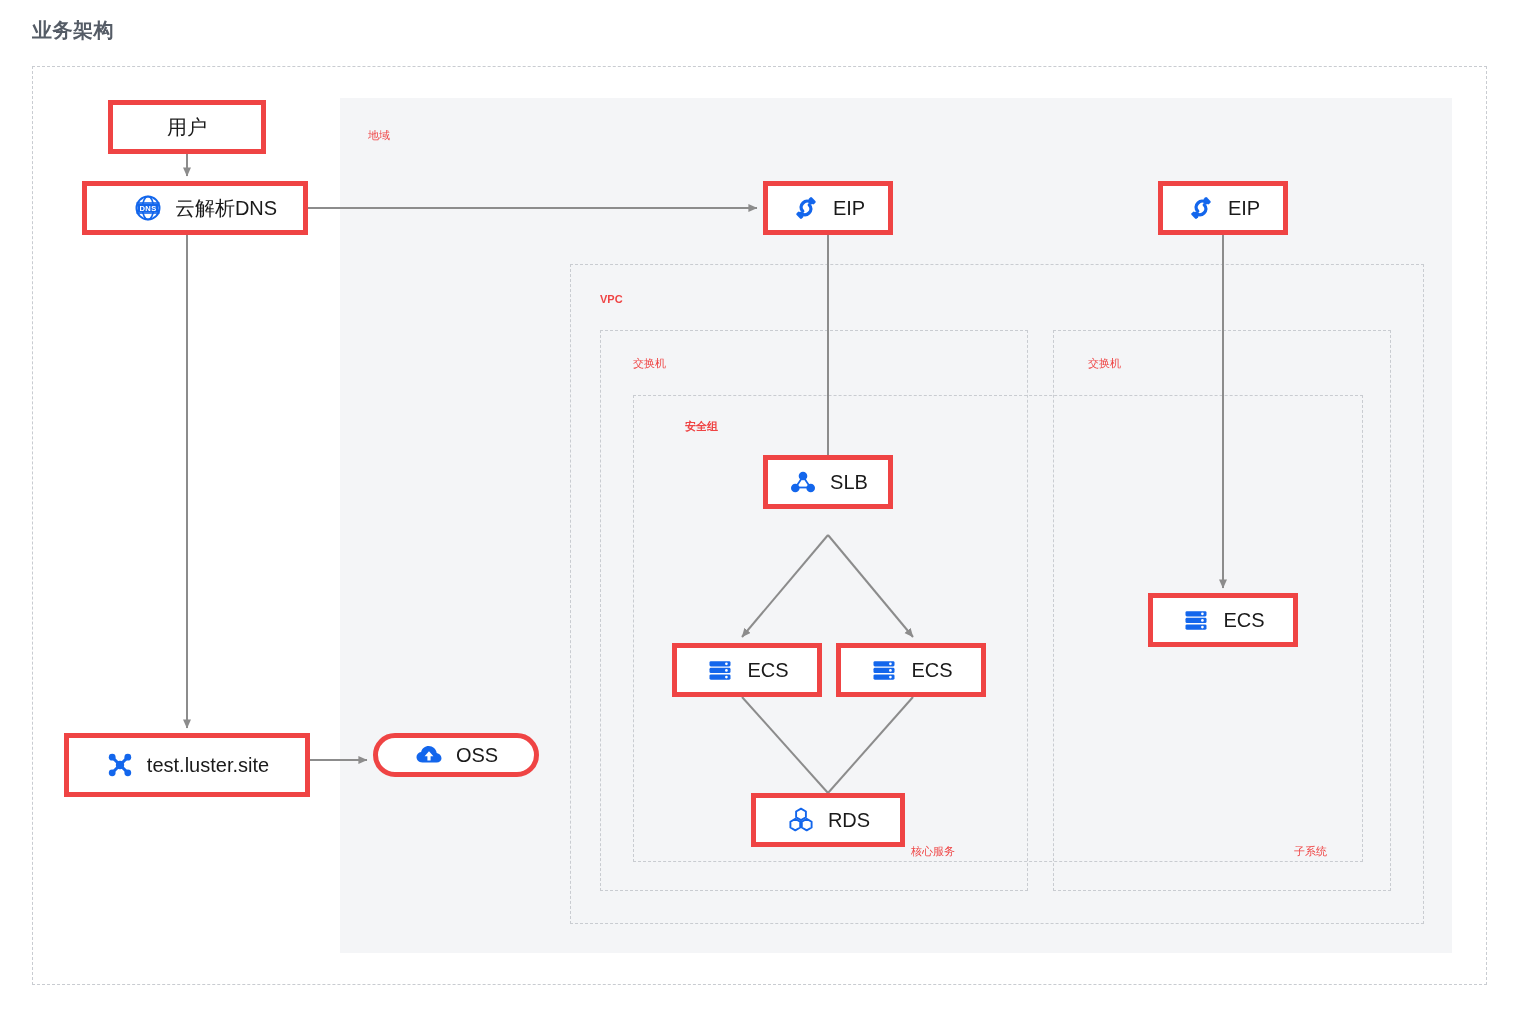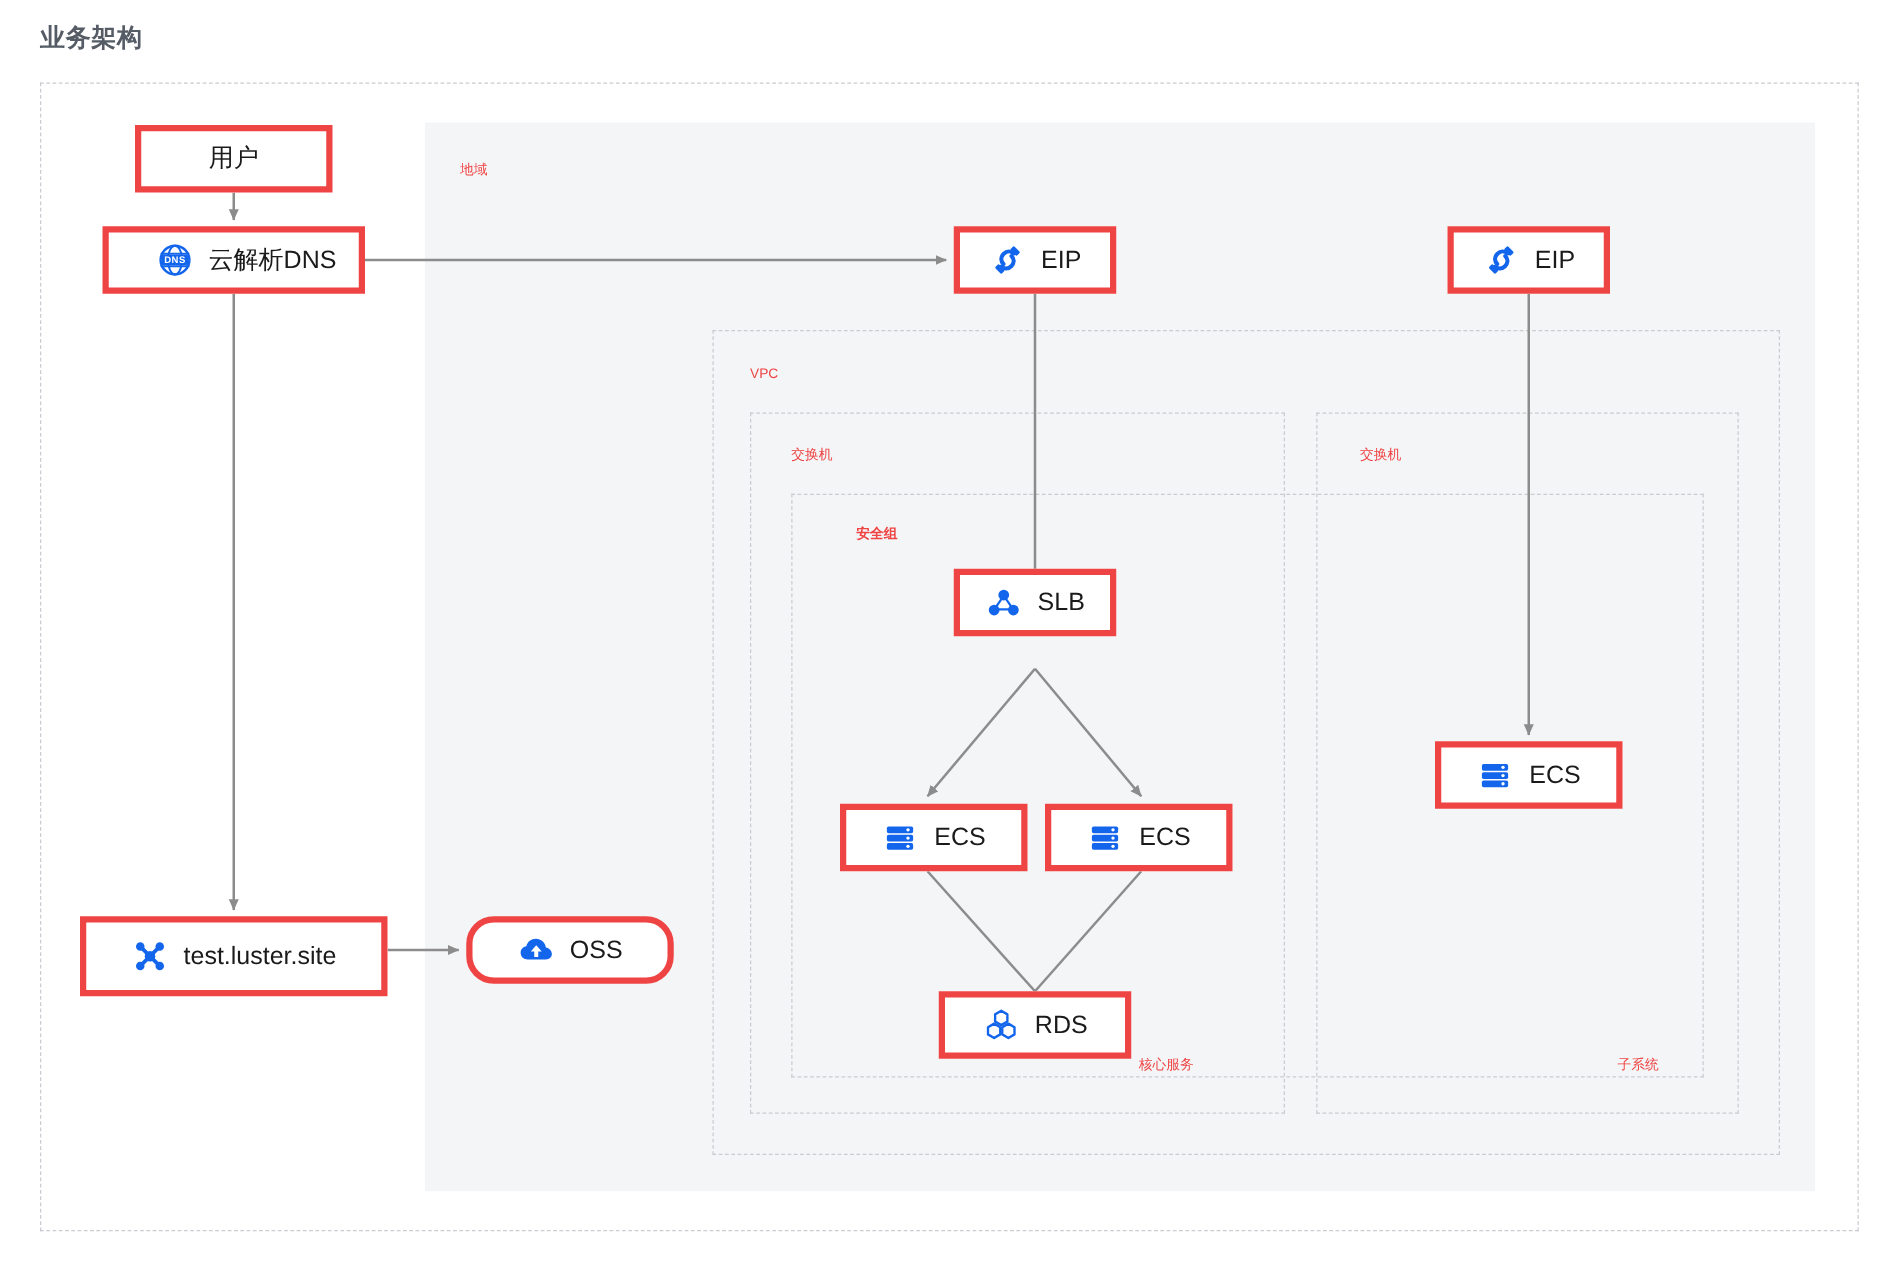--- a/index.html
+++ b/index.html
@@ -88,21 +88,21 @@
     border: 1px dashed #c9ccd1;
     box-sizing: border-box;
   }
   .container-label {
     position: absolute;
     font-size: 11px;
     color: #ef4444;
     white-space: nowrap;
   }
   .lbl-region   { left: 368px; top: 128px; }
-  .lbl-vpc      { left: 600px; top: 293px; }
+  .lbl-vpc      { left: 600px; top: 293px; font-weight: bold; }
   .lbl-vsw-l    { left: 633px; top: 356px; }
   .lbl-vsw-r    { left: 1088px; top: 356px; }
   .lbl-secgrp   { left: 685px; top: 419px; font-weight: bold; }
   .lbl-core     { left: 911px; top: 844px; }
   .lbl-sub      { left: 1294px; top: 844px; }
 
   
   .node {
     position: absolute;
     background: #ffffff;
@@ -124,23 +124,23 @@
     height: 30px;
     display: inline-flex;
     align-items: center;
     justify-content: center;
     flex: 0 0 auto;
   }
   .node.no-icon { justify-content: center; }
 
   
   .n-user    { left: 108px; top: 100px;  width: 158px; height: 54px; }
-  .n-dns     { left: 82px;  top: 181px;  width: 210px; height: 54px; padding-left: 20px; }
+  .n-dns     { left: 82px;  top: 181px;  width: 226px; height: 54px; padding-left: 20px; }
   .n-site    { left: 64px;  top: 733px;  width: 246px; height: 64px; }
-  .n-oss     { left: 373px; top: 733px;  width: 166px; height: 54px; border-radius: 22px; }
+  .n-oss     { left: 373px; top: 733px;  width: 166px; height: 44px; border-radius: 22px; }
   .n-eip1    { left: 763px; top: 181px;  width: 130px; height: 54px; }
   .n-eip2    { left: 1158px;top: 181px;  width: 130px; height: 54px; }
   .n-slb     { left: 763px; top: 455px;  width: 130px; height: 54px; }
   .n-ecs1    { left: 672px; top: 643px;  width: 150px; height: 54px; }
   .n-ecs2    { left: 836px; top: 643px;  width: 150px; height: 54px; }
   .n-ecs3    { left: 1148px;top: 593px;  width: 150px; height: 54px; }
   .n-rds     { left: 751px; top: 793px;  width: 154px; height: 54px; justify-content: center; }
 
   
   #wires {

